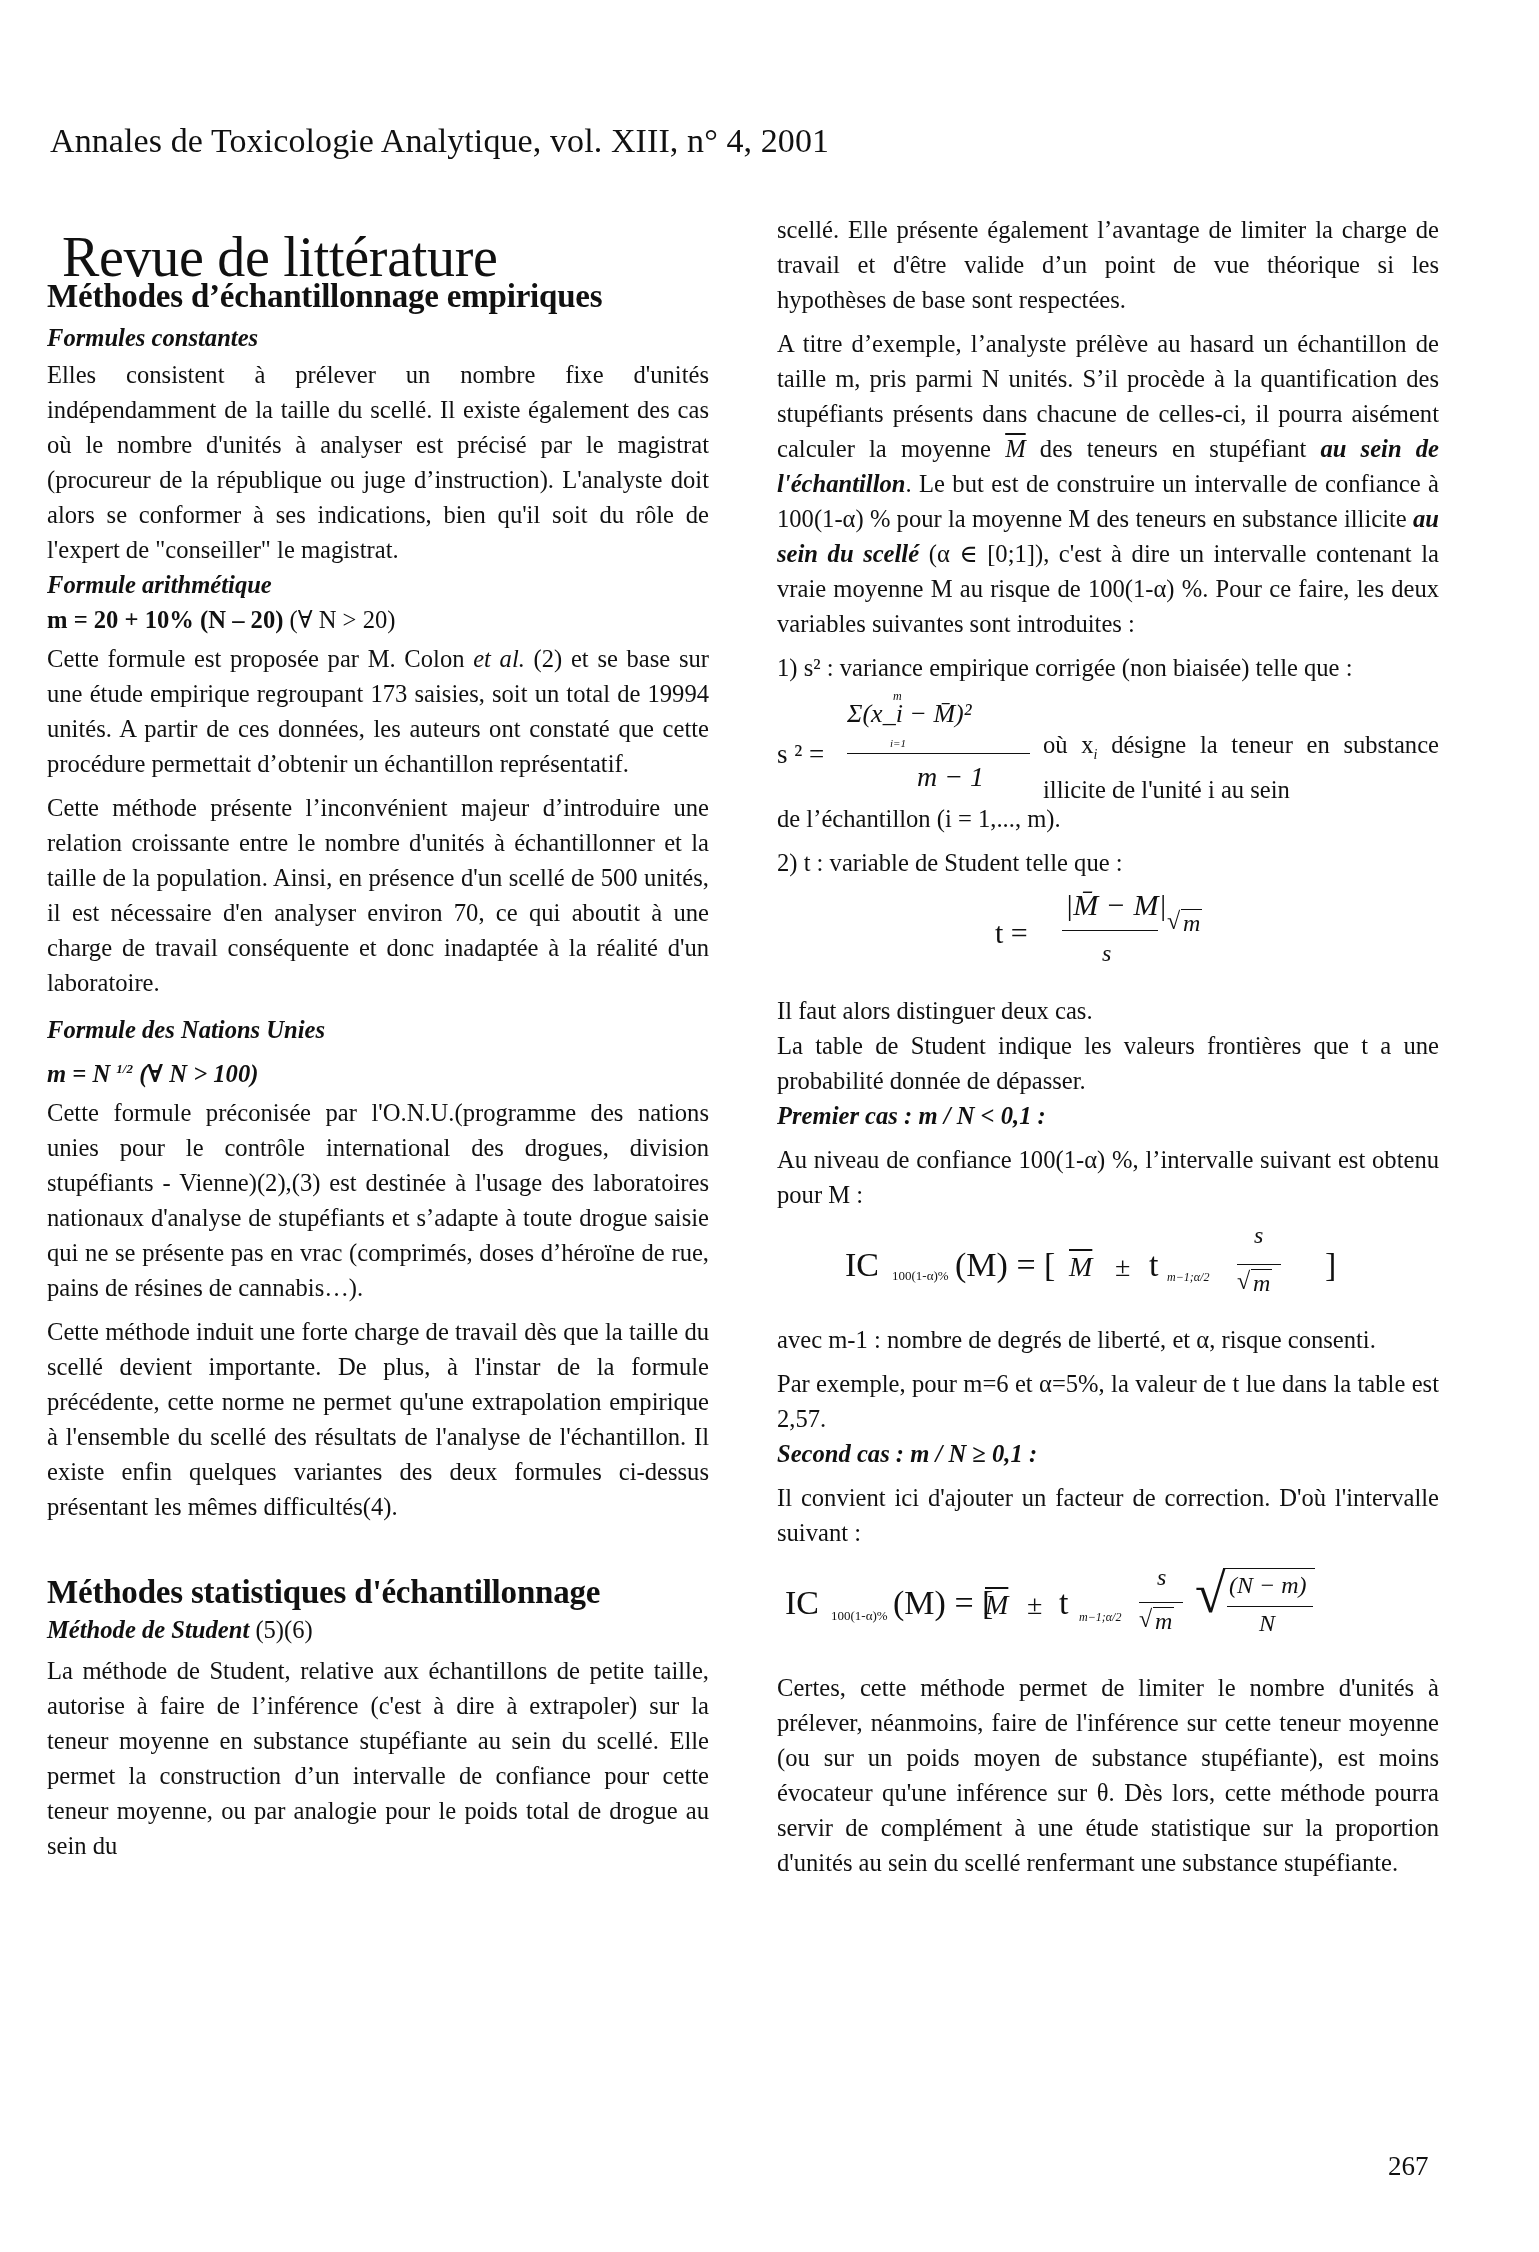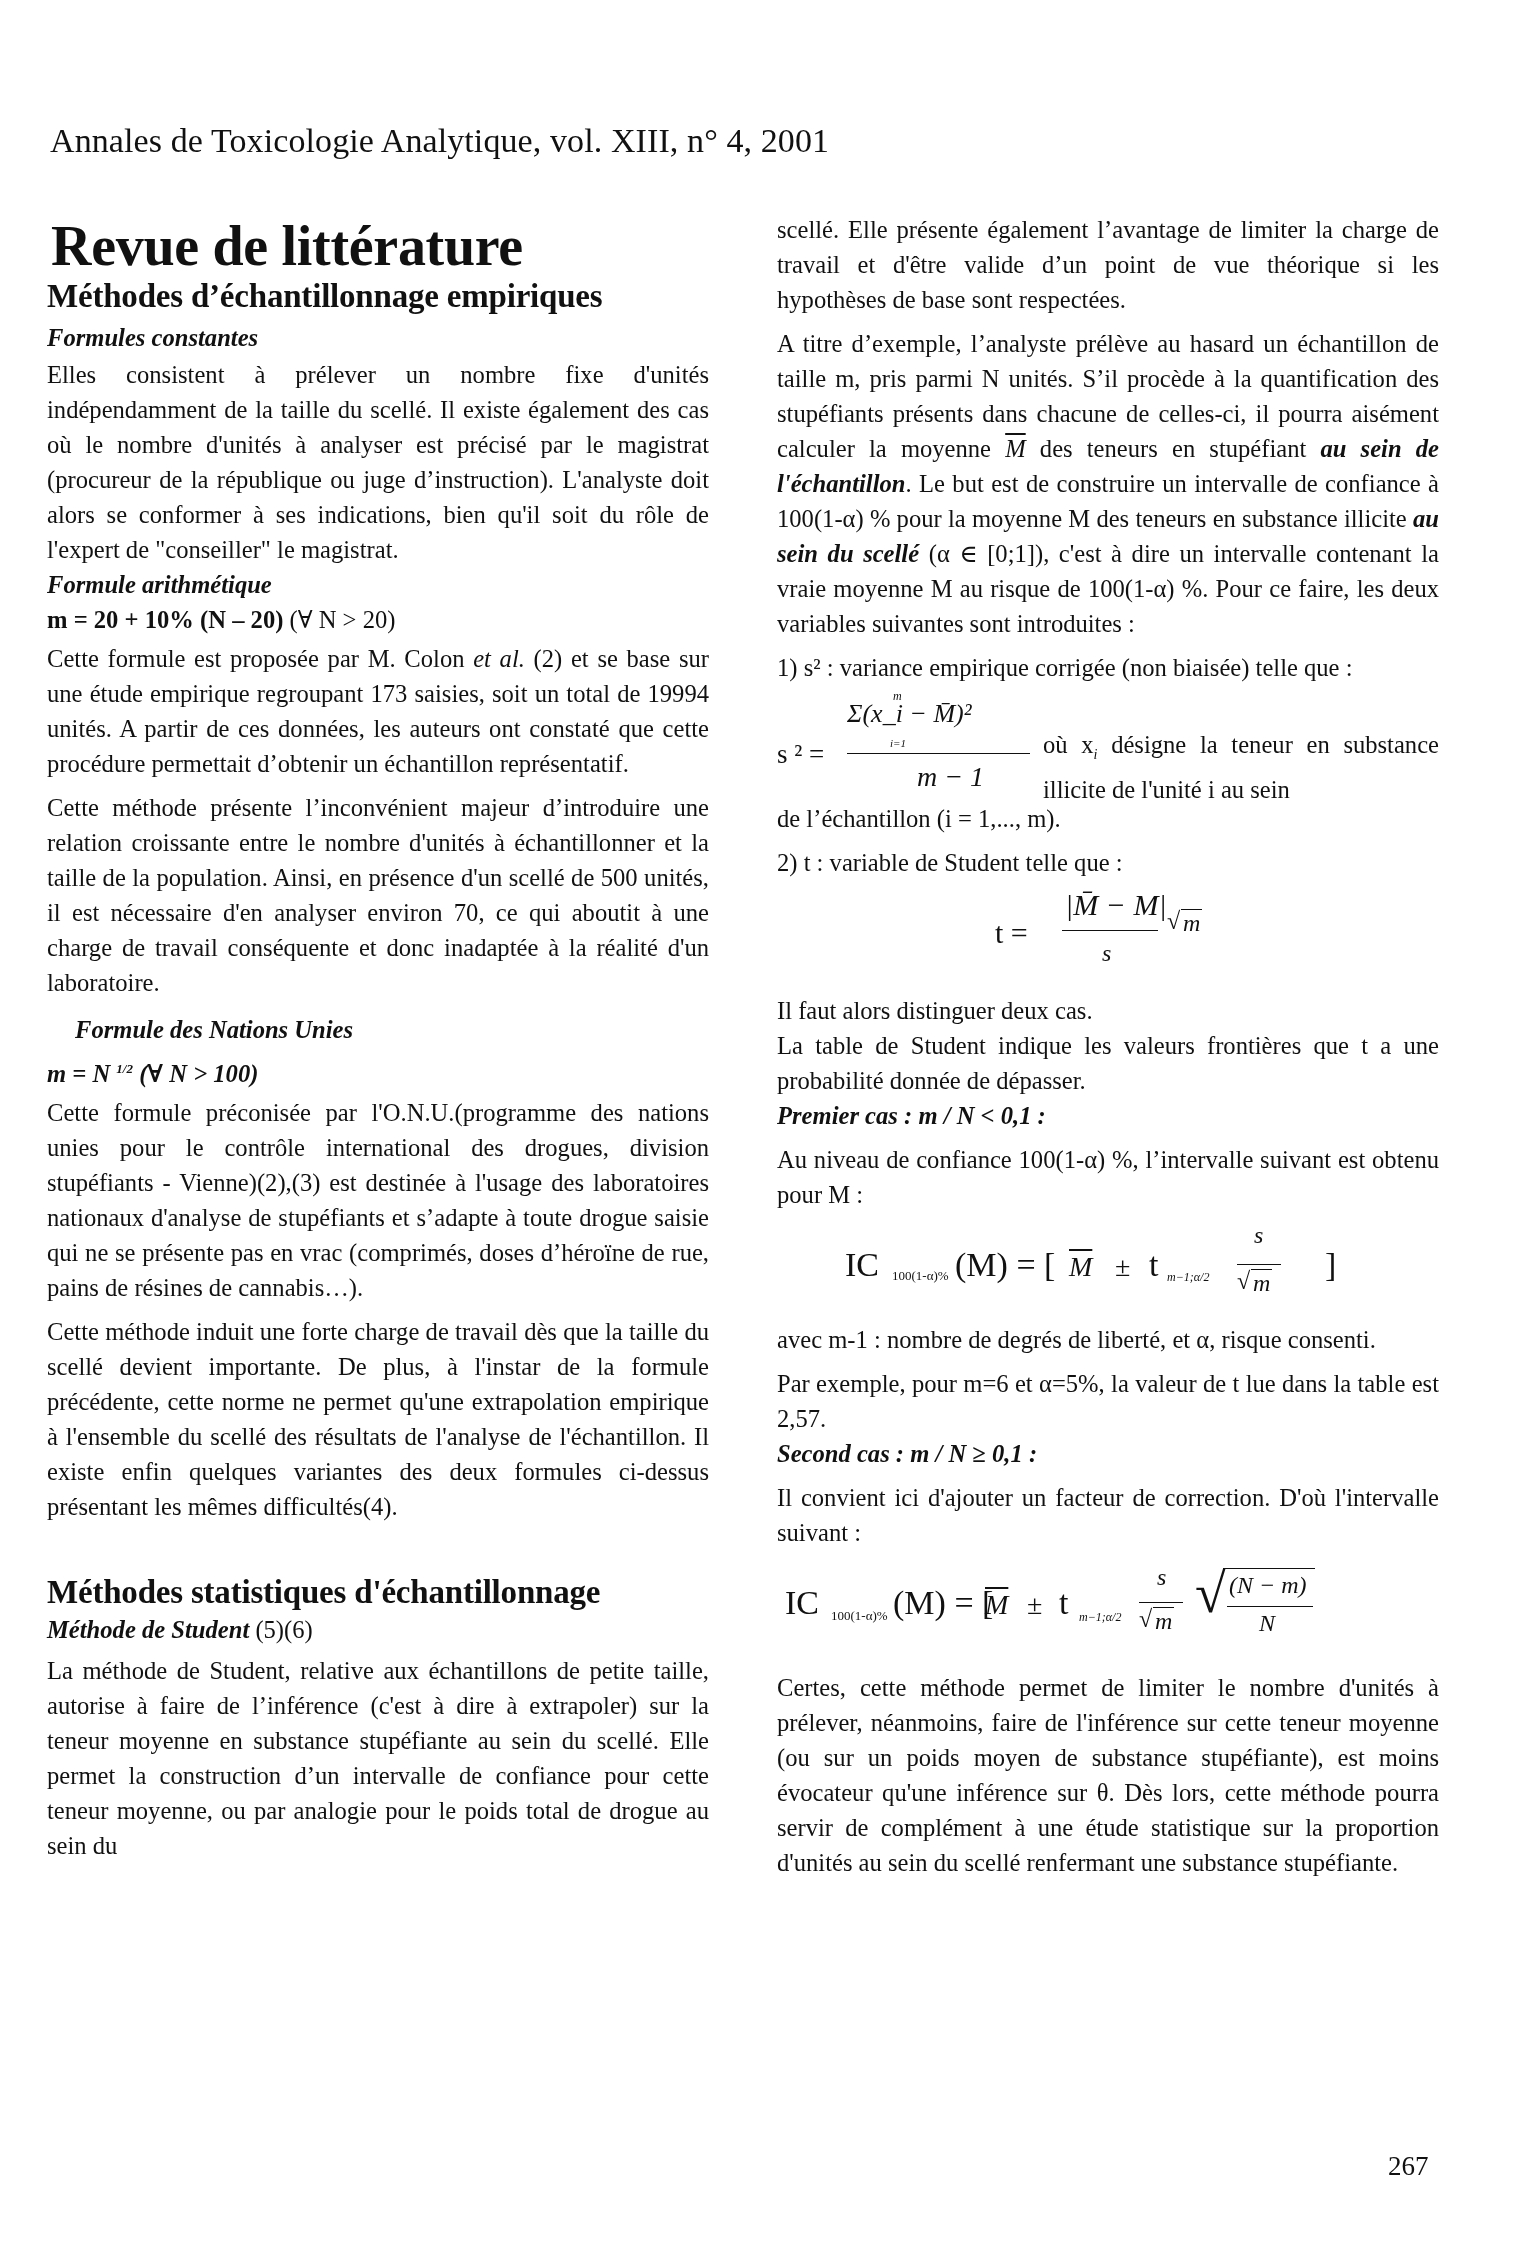--- a/index.html
+++ b/index.html
@@ -13,21 +13,21 @@
   }
   .col { position: absolute; top: 0; width: 662px; }
   .col-left { left: 47px; }
   .col-right { left: 777px; width: 662px; }
 
   .p {
     font-size: 24.6px; line-height: 35px; text-align: justify;
     margin: 0; hyphens: manual;
   }
   .gap { margin-top: 9px; }
-  .h-title { font-size: 56px; line-height: 60px; margin: 4px; font-weight: bold; position: absolute; top: 212px; left: 0; letter-spacing: -0.3px; }
+  .h-title { font-size: 56px; line-height: 60px; margin: 15px; font-weight: normal; position: absolute; top: 212px; left: 0; letter-spacing: -0.3px; }
   .h1 { font-size: 33px; line-height: 40px; font-weight: bold; margin: 0; letter-spacing: -0.2px; }
   .h3 { font-size: 24.6px; line-height: 35px; font-weight: bold; font-style: italic; margin: 0; }
   .formula-line { font-size: 24.6px; line-height: 35px; margin: 0; }
   .bi { font-weight: bold; font-style: italic; }
   .i { font-style: italic; }
   .b { font-weight: bold; }
   .ovl { text-decoration: overline; font-style: italic; }
 
   
   .math { position: relative; font-family: "Liberation Serif", "DejaVu Serif", serif; }
@@ -49,21 +49,21 @@
     <div class="h3" style="margin-top:4px;">Formules constantes</div>
     <p class="p" style="margin-top:2px;">Elles consistent à prélever un nombre fixe d'unités indépendamment de la taille du scellé. Il existe égale­ment des cas où le nombre d'unités à analyser est pré­cisé par le magistrat (procureur de la république ou juge d’instruction). L'analyste doit alors se conformer à ses indications, bien qu'il soit du rôle de l'expert de "conseiller" le magistrat.</p>
 
     <div class="h3 gap">Formule arithmétique</div>
     <p class="formula-line" style="">
       <span class="b">m = 20 + 10% (N – 20)</span><span> (∀ N &gt; 20)</span>
     </p>
     <p class="p" style="margin-top:4px;"><span>Cette formule est proposée par M. Colon </span><span class="i">et al.</span><span> (2) et se base sur une étude empirique regroupant 173 saisies, soit un total de 19994 unités. A partir de ces données, les auteurs ont constaté que cette procédure permettait d’obtenir un échantillon représentatif.</span></p>
     <p class="p gap">Cette méthode présente l’inconvénient majeur d’intro­duire une relation croissante entre le nombre d'unités à échantillonner et la taille de la population. Ainsi, en présence d'un scellé de 500 unités, il est nécessaire d'en analyser environ 70, ce qui aboutit à une charge de tra­vail conséquente et donc inadaptée à la réalité d'un laboratoire.</p>
 
-    <div class="h3" style="margin-top:12px;margin-left:28px;">Formule des Nations Unies</div>
+    <div class="h3" style="margin-top:12px;">Formule des Nations Unies</div>
     <p class="formula-line bi" style="margin-top:4px;">
       <span>m = N </span><sup style="font-size:13px;">1/2</sup><span> (∀ N &gt; 100)</span>
     </p>
     <p class="p" style="margin-top:4px;">Cette formule préconisée par l'O.N.U.(programme des nations unies pour le contrôle international des drogues, division stupéfiants - Vienne)(2),(3) est desti­née à l'usage des laboratoires nationaux d'analyse de stupéfiants et s’adapte à toute drogue saisie qui ne se présente pas en vrac (comprimés, doses d’héroïne de rue, pains de résines de cannabis…).</p>
     <p class="p gap">Cette méthode induit une forte charge de travail dès que la taille du scellé devient importante. De plus, à l'instar de la formule précédente, cette norme ne permet qu'une extrapolation empirique à l'ensemble du scellé des résultats de l'analyse de l'échantillon. Il existe enfin quelques variantes des deux formules ci-dessus présen­tant les mêmes difficultés(4).</p>
 
     <h2 class="h1" style="margin-top:48px;">Méthodes statistiques d'échantillonnage</h2>
     <div class="formula-line">
       <span class="bi">Méthode de Student</span><span> (5)(6)</span>
     </div>

